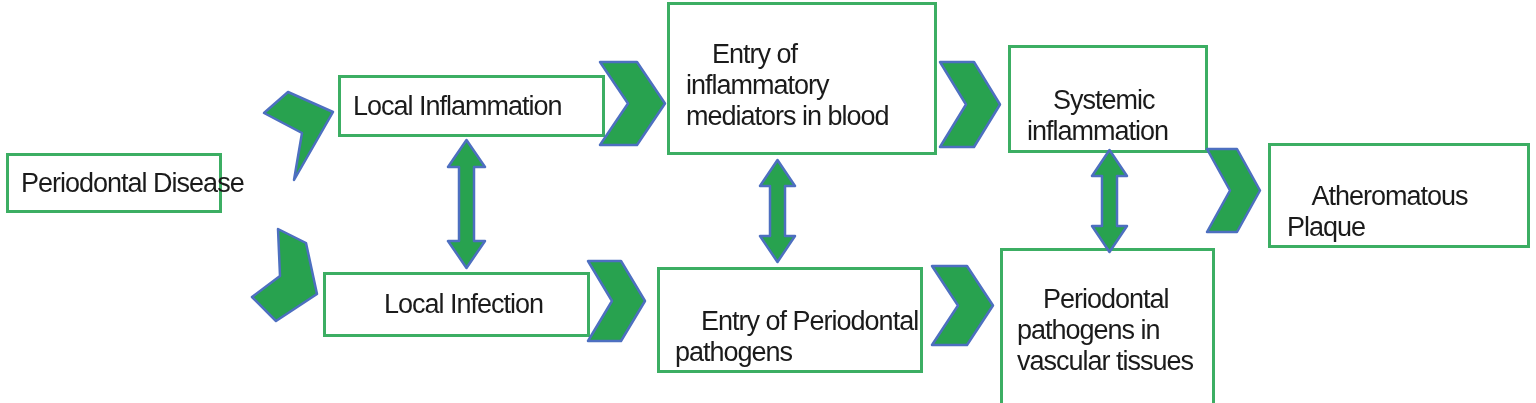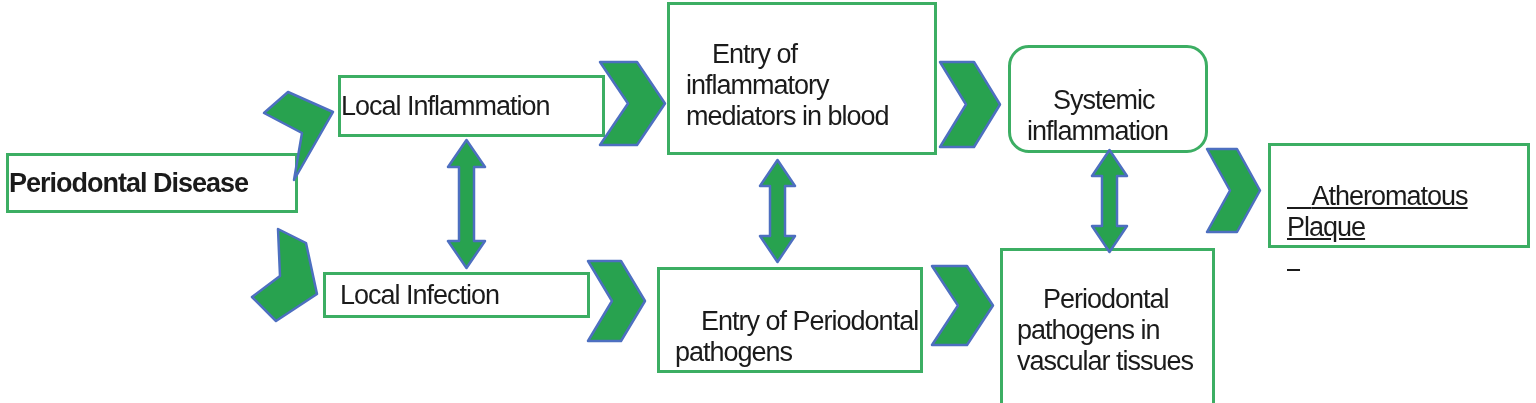--- a/index.html
+++ b/index.html
@@ -28,28 +28,28 @@
     position: absolute;
     box-sizing: border-box;
     background: #ffffff;
     border: 3px solid var(--box-border, #3cae63);
     color: var(--text, #1b1b1b);
     font-size: 27px;
     letter-spacing: -1px;
     white-space: pre;
     z-index: 1;
   }
-  .single { display: flex; align-items: center; padding-left: 0; }
+  .single { display: flex; align-items: center; padding-left: 12px; }
   .multi  { line-height: 31px; }
-  .n1 { left: 6px;    top: 153px; width: 292px; height: 60px; font-weight: bold; }
+  .n1 { left: 6px;    top: 153px; width: 216px; height: 60px; }
   .n2 { left: 338px;  top: 75px;  width: 267px; height: 62px; }
   .n3 { left: 667px;  top: 2px;   width: 270px; height: 153px; padding: 3px 6px 0 16px; }
-  .n4 { left: 1008px; top: 45px;  width: 200px; height: 108px; padding: 6px 6px 0 16px; border-radius: 21px; }
-  .n5 { left: 1268px; top: 143px; width: 262px; height: 105px; padding: 4px 6px 0 16px; text-decoration: underline; }
-  .n6 { left: 323px;  top: 272px; width: 267px; height: 46px;  padding-left: 14px; }
+  .n4 { left: 1008px; top: 45px;  width: 200px; height: 108px; padding: 6px 6px 0 16px; }
+  .n5 { left: 1268px; top: 143px; width: 262px; height: 105px; padding: 4px 6px 0 16px; }
+  .n6 { left: 323px;  top: 272px; width: 267px; height: 65px;  padding-left: 14px; justify-content: center; }
   .n7 { left: 657px;  top: 267px; width: 266px; height: 106px; padding: 5px 8px 0 15px; }
   .n8 { left: 1000px; top: 248px; width: 215px; height: 177px; padding: 2px 2px 0 14px; }
 </style>
 </head>
 <body>
 
 <div class="canvas">
 
   <svg class="arrows" viewBox="0 0 1536 403" xmlns="http://www.w3.org/2000/svg">
 

